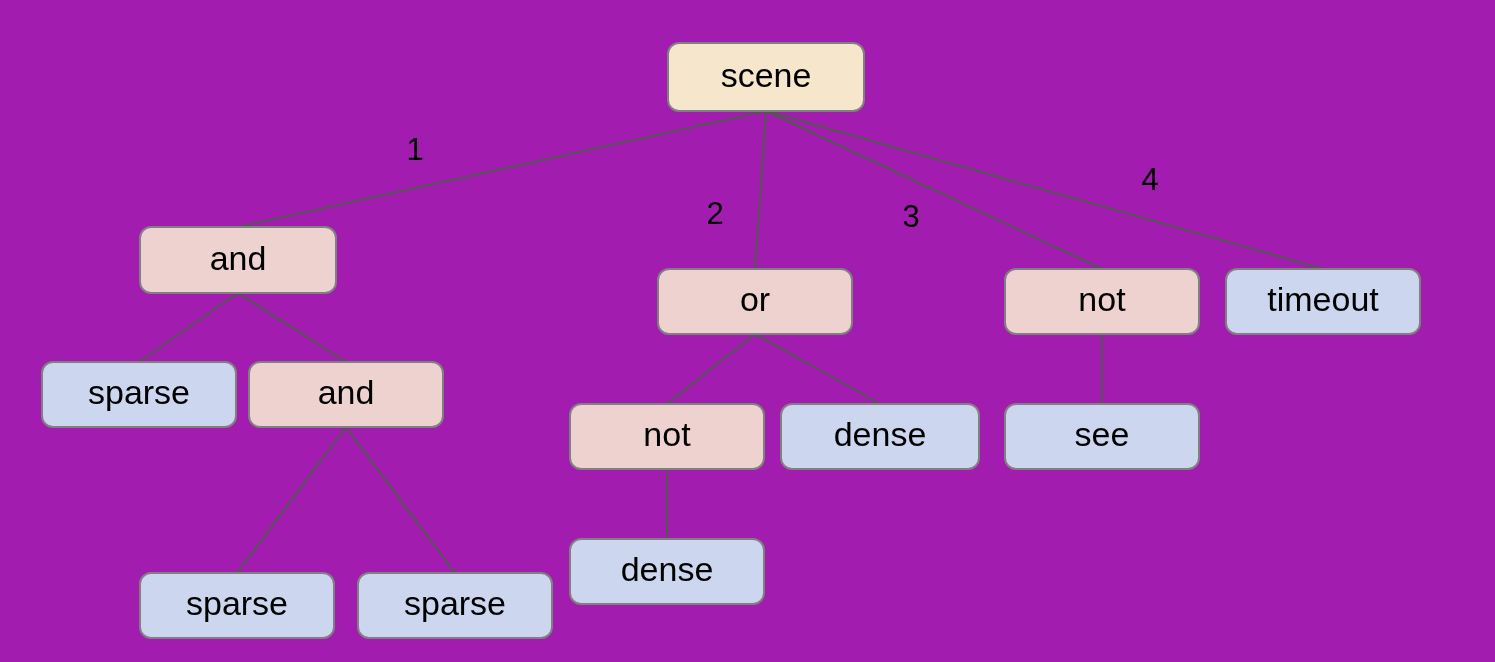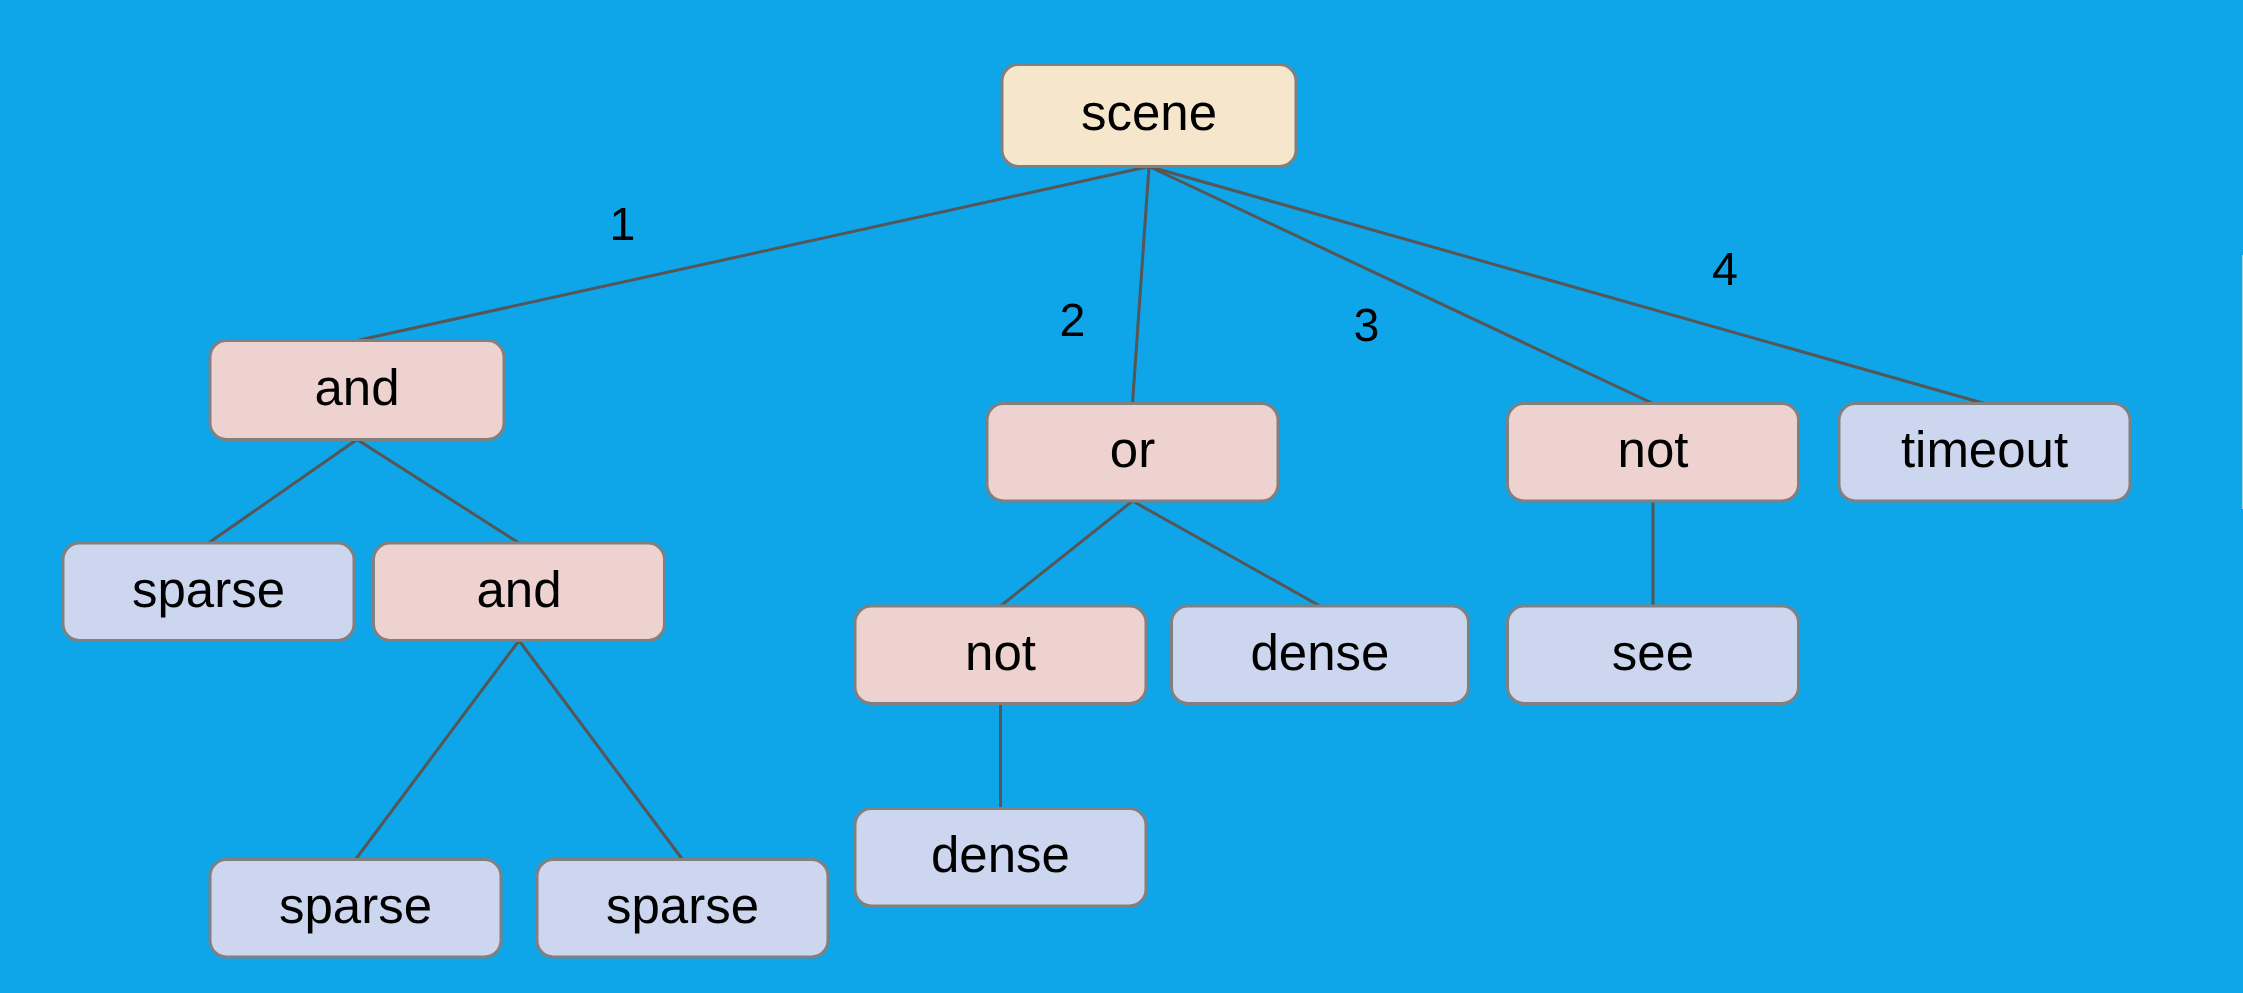--- a/index.html
+++ b/index.html
@@ -10,21 +10,21 @@
   body {
     width: 1495px;
     height: 662px;
     font-family: "Liberation Sans", sans-serif;
     overflow: hidden;
   }
   #canvas {
     position: relative;
     width: 1495px;
     height: 662px;
-    background: #0ea5e9;
+    background: #a21caf;
   }
   svg#tree-svg {
     position: absolute;
     top: 0;
     left: 0;
     width: 1495px;
     height: 662px;
   }
   .edge-line {
     stroke: #565656;

